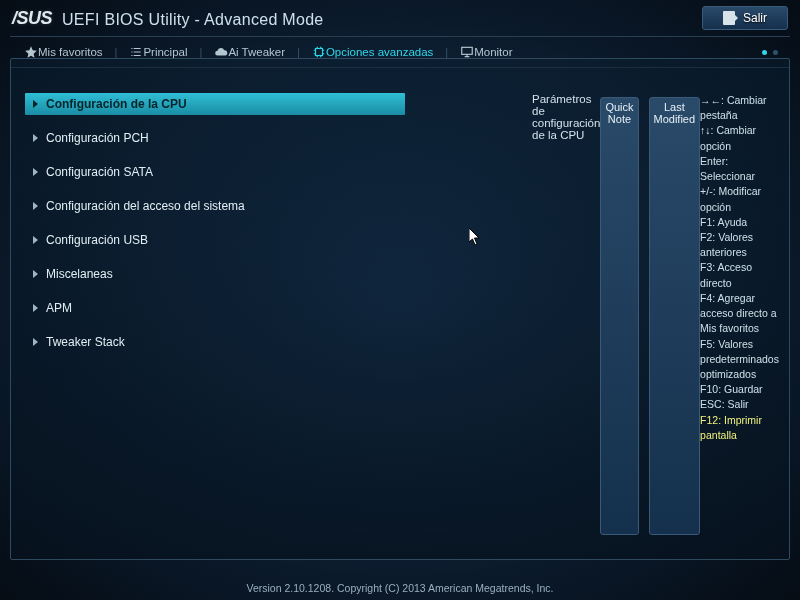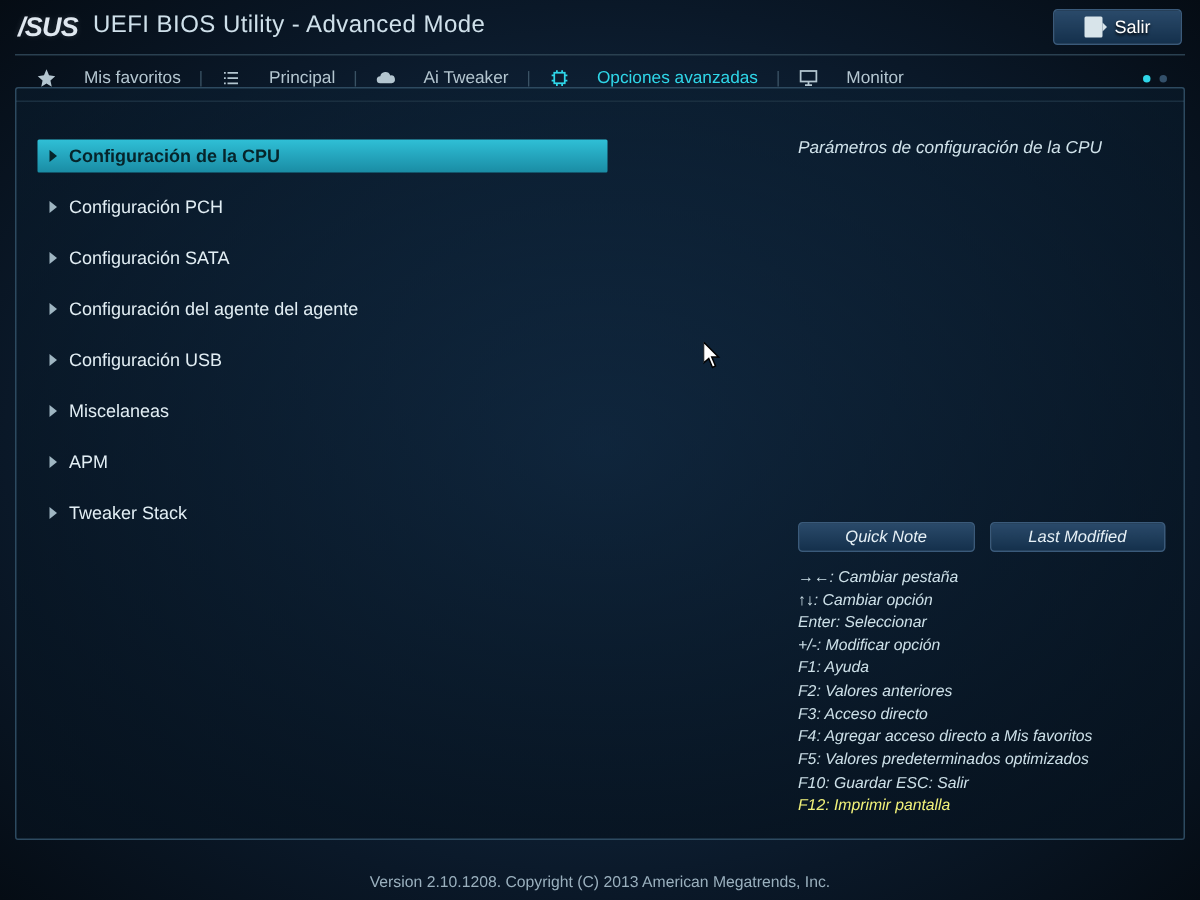--- a/index.html
+++ b/index.html
@@ -9,21 +9,21 @@
     font-family: "Verdana", "Arial", sans-serif;
     color: #c8d8e0;
     overflow: hidden;
     font-size: 11px;
     position: relative;
   }
   .header {
     display: flex; align-items: center; justify-content: space-between;
     padding: 6px 12px 4px 12px;
   }
-  .header-left { display:flex; align-items:flex-start; gap:10px; }
+  .header-left { display:flex; align-items:flex-end; gap:10px; }
   .logo {
     font-weight: bold; font-style: italic; font-size: 18px;
     color: #e0e8f0; letter-spacing: -0.5px;
     text-shadow: 0 0 4px rgba(255,255,255,0.15);
     font-family: "Arial Black", sans-serif;
   }
   .title {
     font-size: 16px; color: #cfe0ea;
     font-weight: normal;
     letter-spacing: 0.3px;
@@ -45,21 +45,21 @@
 
   
   .nav {
     display:flex; align-items:center; gap:0;
     border-top:1px solid #2a4050;
     border-bottom:1px solid #2a4050;
     margin: 2px 10px 0 10px;
     padding: 4px 6px;
   }
   .nav-item {
-    display:flex; align-items:center; gap:18px;
+    display:flex; align-items:center; gap:0;
     padding: 4px 8px; cursor:pointer;
     color:#b4c6d0; font-size:11.5px;
   }
   .nav-item.active { color:#2fd6e8; }
   .nav-sep { color:#3a5264; padding:0 4px; }
   .nav-icon { display:inline-flex; width:14px; height:14px; align-items:center; justify-content:center; }
   .dots { margin-left:auto; display:flex; gap:6px; padding-right:6px;}
   .dot { width:5px; height:5px; border-radius:50%; background:#33506a; }
   .dot.active { background:#2fd6e8; }
 
@@ -90,21 +90,21 @@
     display:inline-block; width:0; height:0;
     border-left:5px solid #9fb6c2;
     border-top:4px solid transparent;
     border-bottom:4px solid transparent;
     margin:0 2px;
   }
   .menu-row.selected .chev { border-left-color:#06242a; }
 
   .right-col {
     position:absolute; right:12px; top:34px; width:245px; bottom:14px;
-    display:flex; flex-direction:column;font-style:italic;
+    display:flex; 
   }
   .info-title { color:#d0e2ea; font-size:11.5px; margin-bottom:10px; }
   .info-box { flex:1; }
   .side-buttons { display:flex; gap:10px; margin-top:4px; margin-bottom:10px; }
   .side-btn {
     flex:1;
     background: linear-gradient(to bottom, #2a4a6a, #14304c);
     border:1px solid #3a5a7a; border-radius:3px;
     text-align:center; padding:3px 4px; color:#e6f0f6; font-size:11px;
     cursor:pointer;
@@ -201,21 +201,21 @@
     <div class="menu-row">
       <span class="chev"></span>
       <span>Configuración PCH</span>
     </div>
     <div class="menu-row">
       <span class="chev"></span>
       <span>Configuración SATA</span>
     </div>
     <div class="menu-row">
       <span class="chev"></span>
-      <span>Configuración del agente del agente</span>
+      <span>Configuración del acceso del sistema</span>
     </div>
     <div class="menu-row">
       <span class="chev"></span>
       <span>Configuración USB</span>
     </div>
     <div class="menu-row">
       <span class="chev"></span>
       <span>Miscelaneas</span>
     </div>
     <div class="menu-row">

